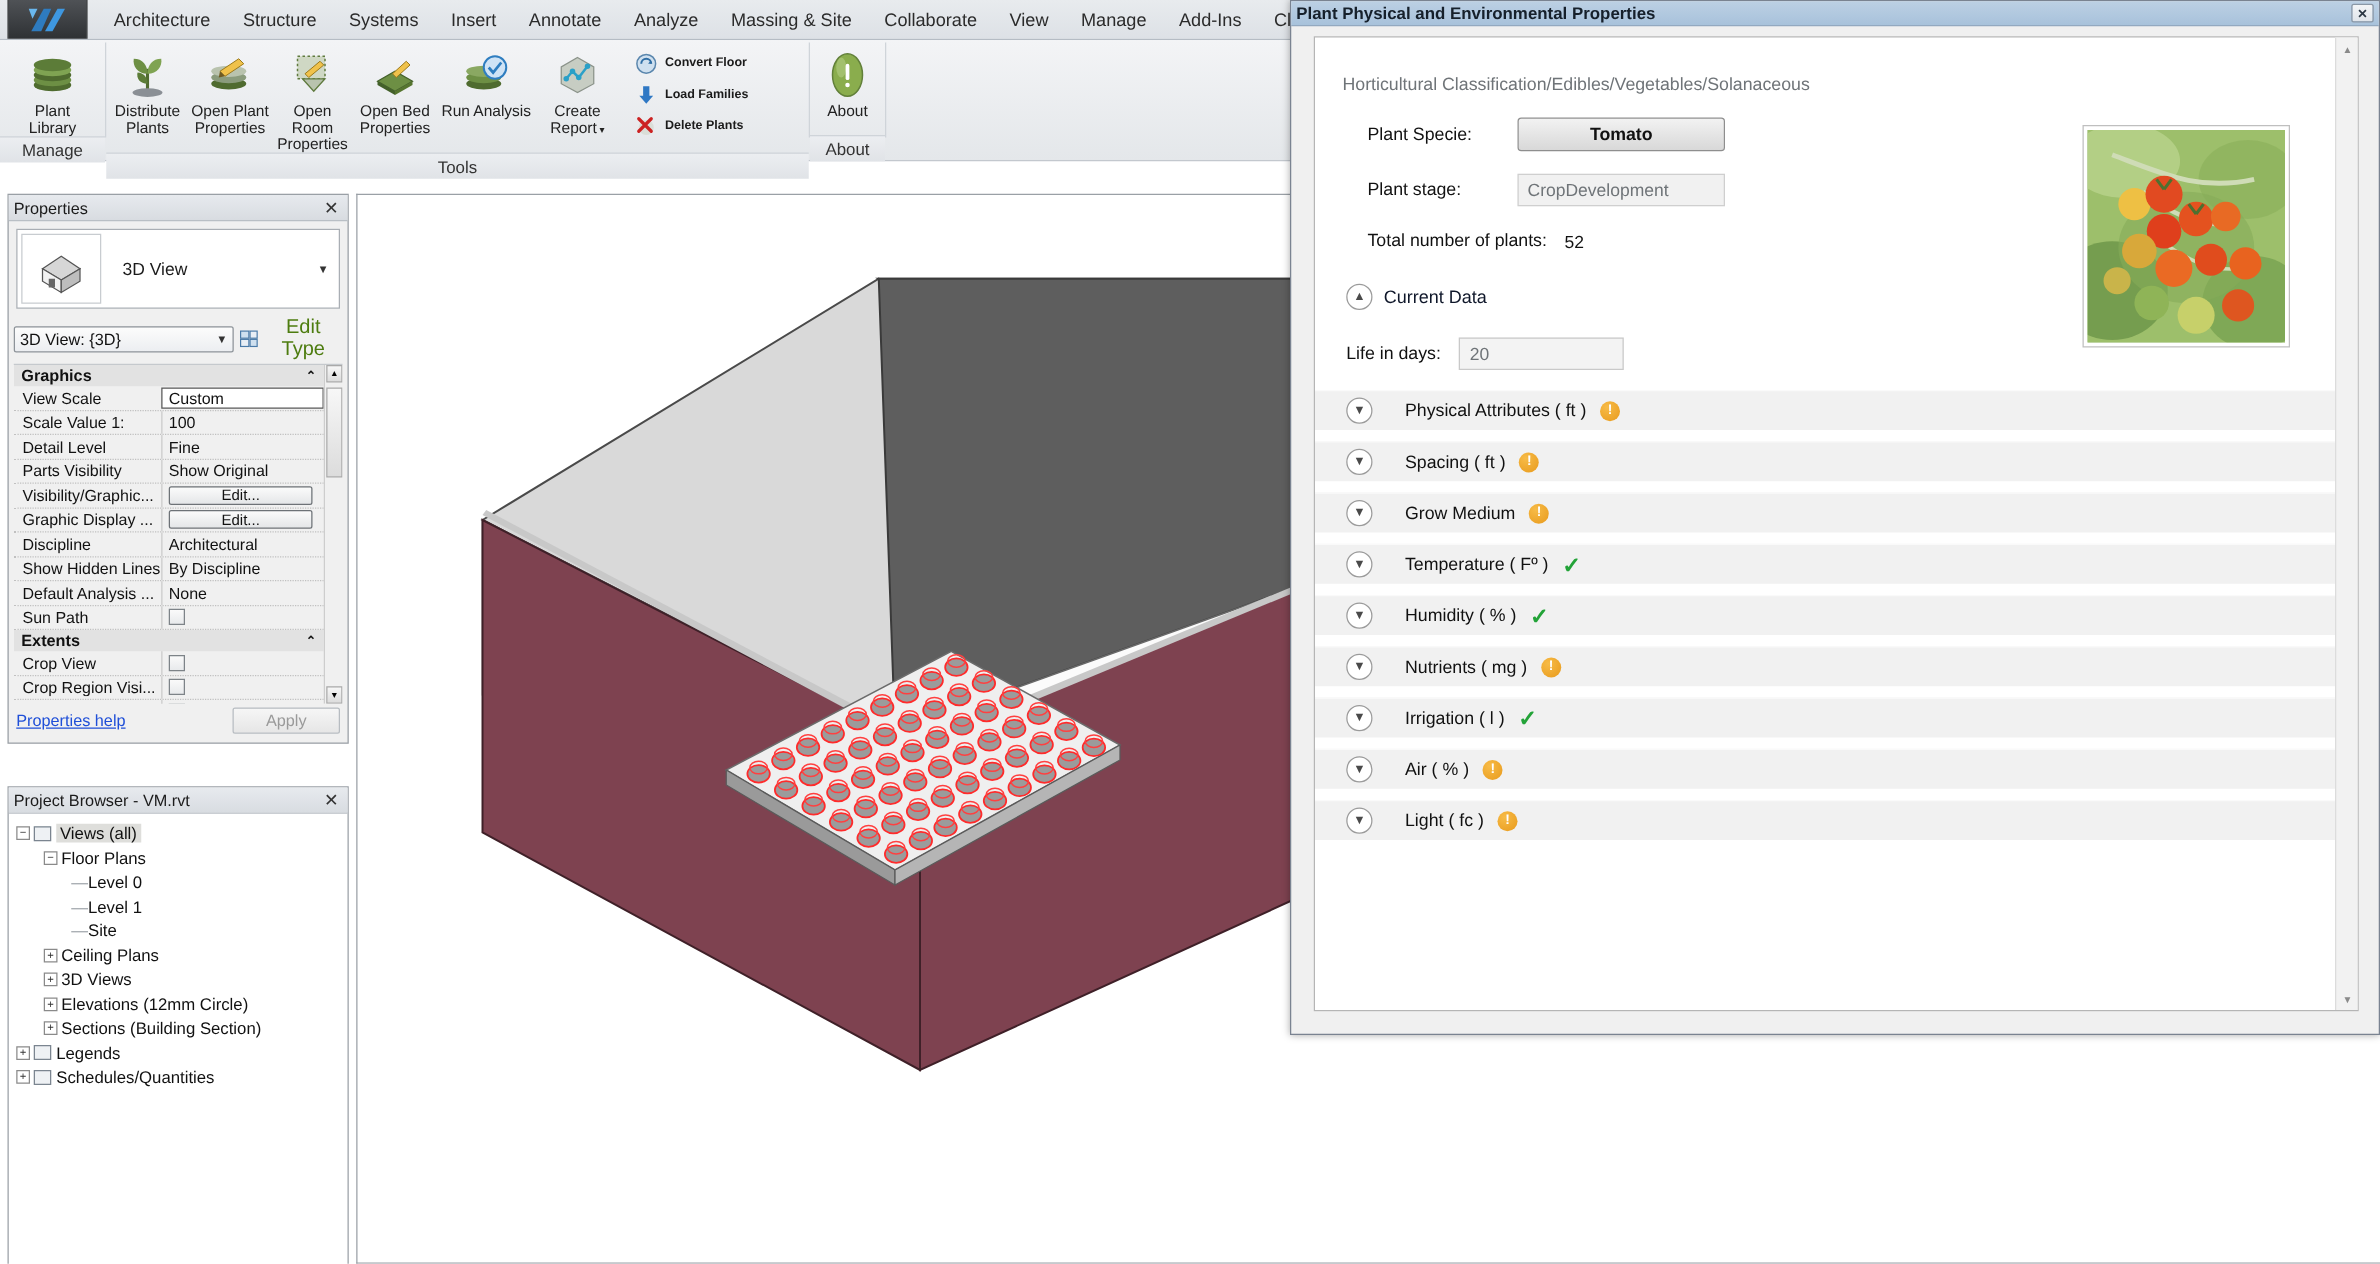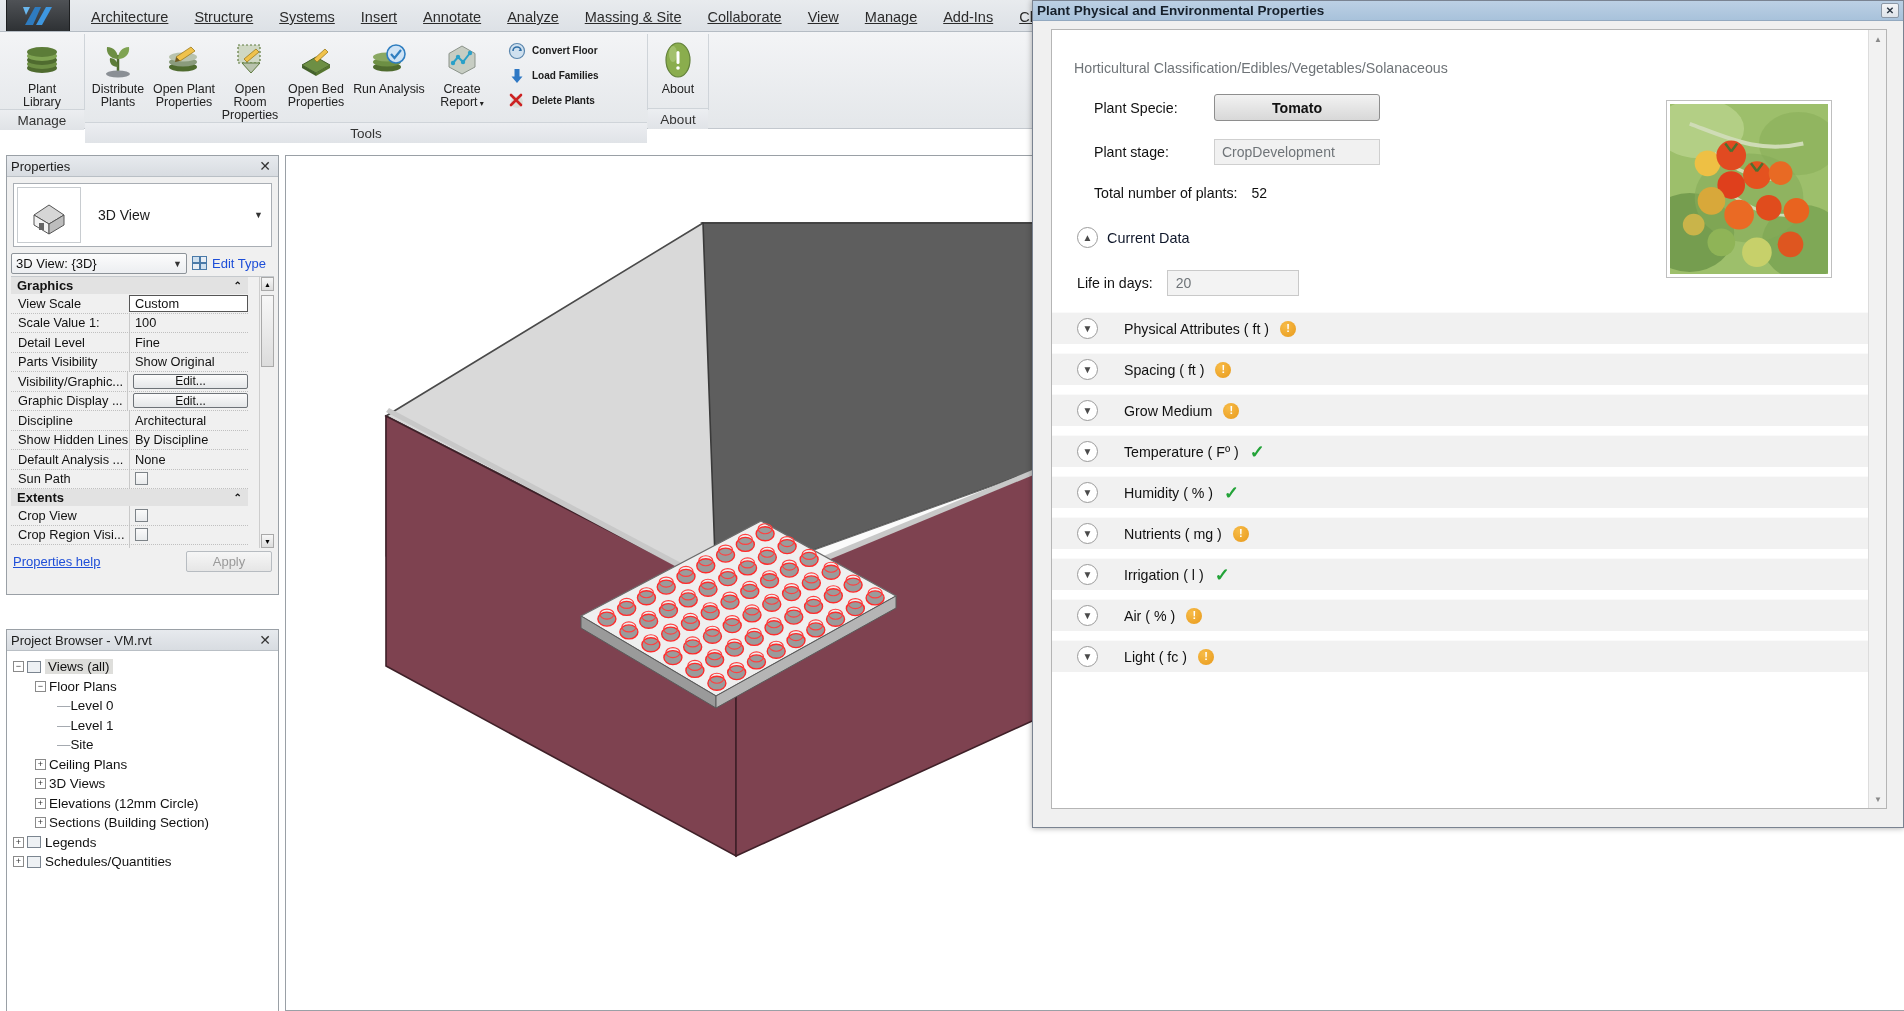--- a/index.html
+++ b/index.html
@@ -24,21 +24,20 @@
     background: linear-gradient(#4f5256, #2e3134);
     border: 1px solid #1d1f21; border-bottom: none;
     display: flex; align-items: center; justify-content: center;
     position: relative; top: 0;
   }
   .app-btn svg { display:block; }
   .ribbon-tab {
     padding: 0 13px; height: 27px; line-height: 27px;
     font-size: 14.5px; color: #2b2b2b; white-space: nowrap;
     cursor: default;
-    text-decoration: underline;
   }
   .ribbon-tab.active {
     background: #ffffff;
     border: 1px solid #b5bcc4; border-bottom: 1px solid #ffffff;
     border-top-left-radius: 3px; border-top-right-radius: 3px;
     font-weight: bold; height: 29px; line-height: 29px;
   }
 
   .ribbon-body {
     position: absolute; left: 0; top: 32px; width: 1904px; height: 97px;
@@ -92,21 +91,21 @@
   .type-name { font-size: 14px; color:#1b1b1b; margin-left: 14px; }
   .type-caret { margin-left:auto; margin-right:8px; font-size:9px; color:#333;}
 
   .combo-row { display:flex; align-items:center; margin: 6px 4px 2px 4px; gap: 5px;}
   .combo {
     flex: 0 0 176px; height: 21px; background: linear-gradient(#fcfcfc,#eceef1);
     border: 1px solid #8d9399; border-radius: 2px;
     display:flex; align-items:center; padding: 0 4px; font-size: 13px; color:#111;
   }
   .combo .caret { margin-left:auto; font-size:9px; color:#333;}
-  .edit-type { display:flex; align-items:center; gap:4px; font-size: 13px; color:#1d4ed8; }
+  .edit-type { display:flex; align-items:center; gap:4px; font-size: 16px; color:#4d7c0f;text-align:center; }
 
   .prop-grid { margin: 2px 4px 0 4px; height: 272px; position: relative; overflow: hidden; border-top:1px solid #c5c9cd;}
   .grp-head { background:#e2e2e2; font-size:13px; font-weight:bold; color:#111; padding: 1px 6px; display:flex; align-items:center;}
   .grp-head .chev { margin-left:auto; font-size: 10px; }
   .prow { display:flex; height: 19.5px; align-items:center; border-bottom: 1px dotted #c0c0c0; }
   .pkey { width: 118px; font-size: 12.8px; color:#111; padding-left: 7px; white-space:nowrap; overflow:hidden;}
   .pval { flex:1; font-size: 12.8px; color:#111; padding-left: 5px; border-left:1px solid #c9c9c9; height:100%; display:flex; align-items:center;}
   .pval.boxed { background:#fff; border:1px solid #555; margin: 1px 0; height: 17px;}
   .pbtn {
     width: 115px; height: 15px; background: linear-gradient(#fbfbfb,#e4e6e8);
@@ -675,21 +674,21 @@
         <svg width="16" height="15" viewBox="0 0 16 15">
           <rect x="0.5" y="0.5" width="7" height="6" fill="#cfe0ef" stroke="#4a7aa8"></rect>
           <rect x="8.5" y="0.5" width="6" height="6" fill="#e8eef5" stroke="#4a7aa8"></rect>
           <rect x="0.5" y="7.5" width="7" height="6" fill="#e8eef5" stroke="#4a7aa8"></rect>
           <rect x="8.5" y="7.5" width="6" height="6" fill="#cfe0ef" stroke="#4a7aa8"></rect>
         </svg>
         <span>Edit Type</span>
       </div>
     </div>
     <div class="prop-grid">
-      <div id="prop-rows" style="margin-right:26px">
+      <div id="prop-rows" style="margin-right:15px">
           <div class="grp-head">
             <span>Graphics</span>
             <span class="chev">⌃</span>
           </div>
           <div class="prow">
             <div class="pkey">View Scale</div>
             <div class="pval boxed">Custom</div>
           </div>
           <div class="prow">
             <div class="pkey">Scale Value   1:</div>

